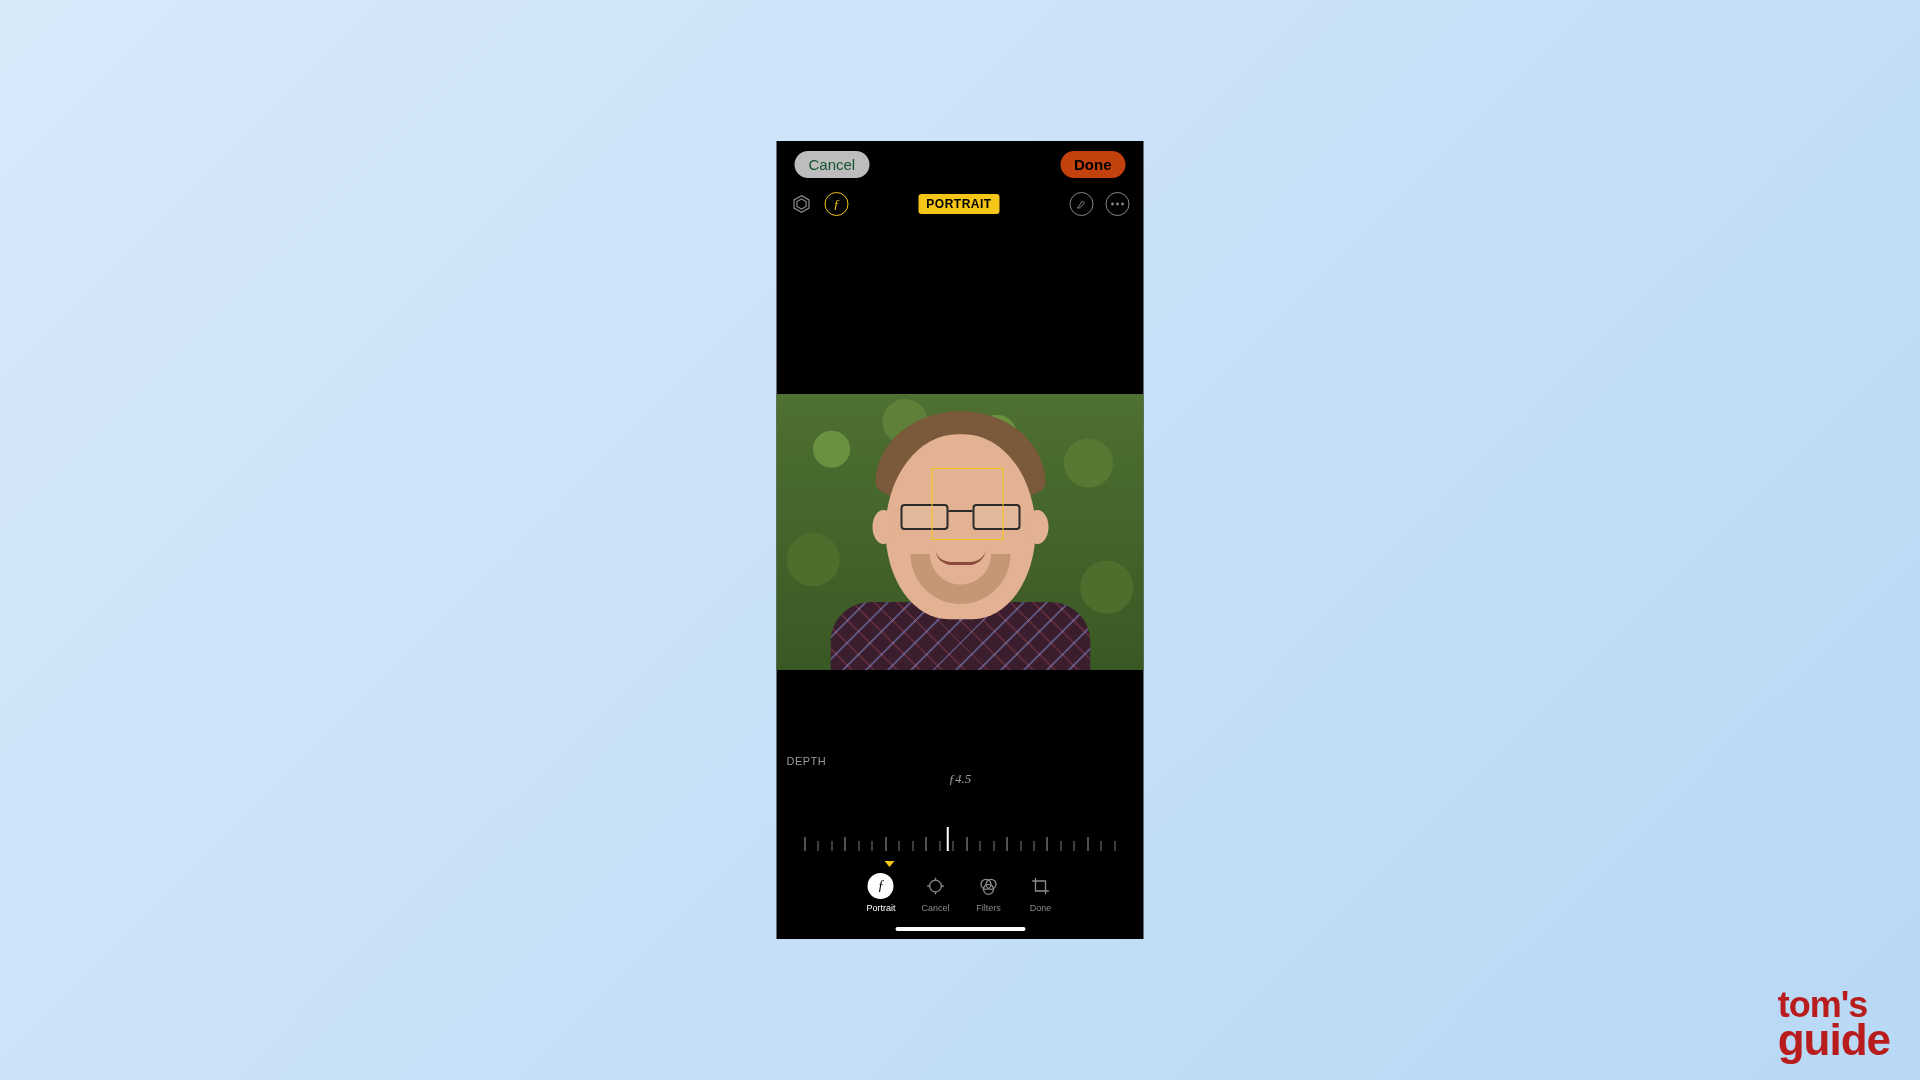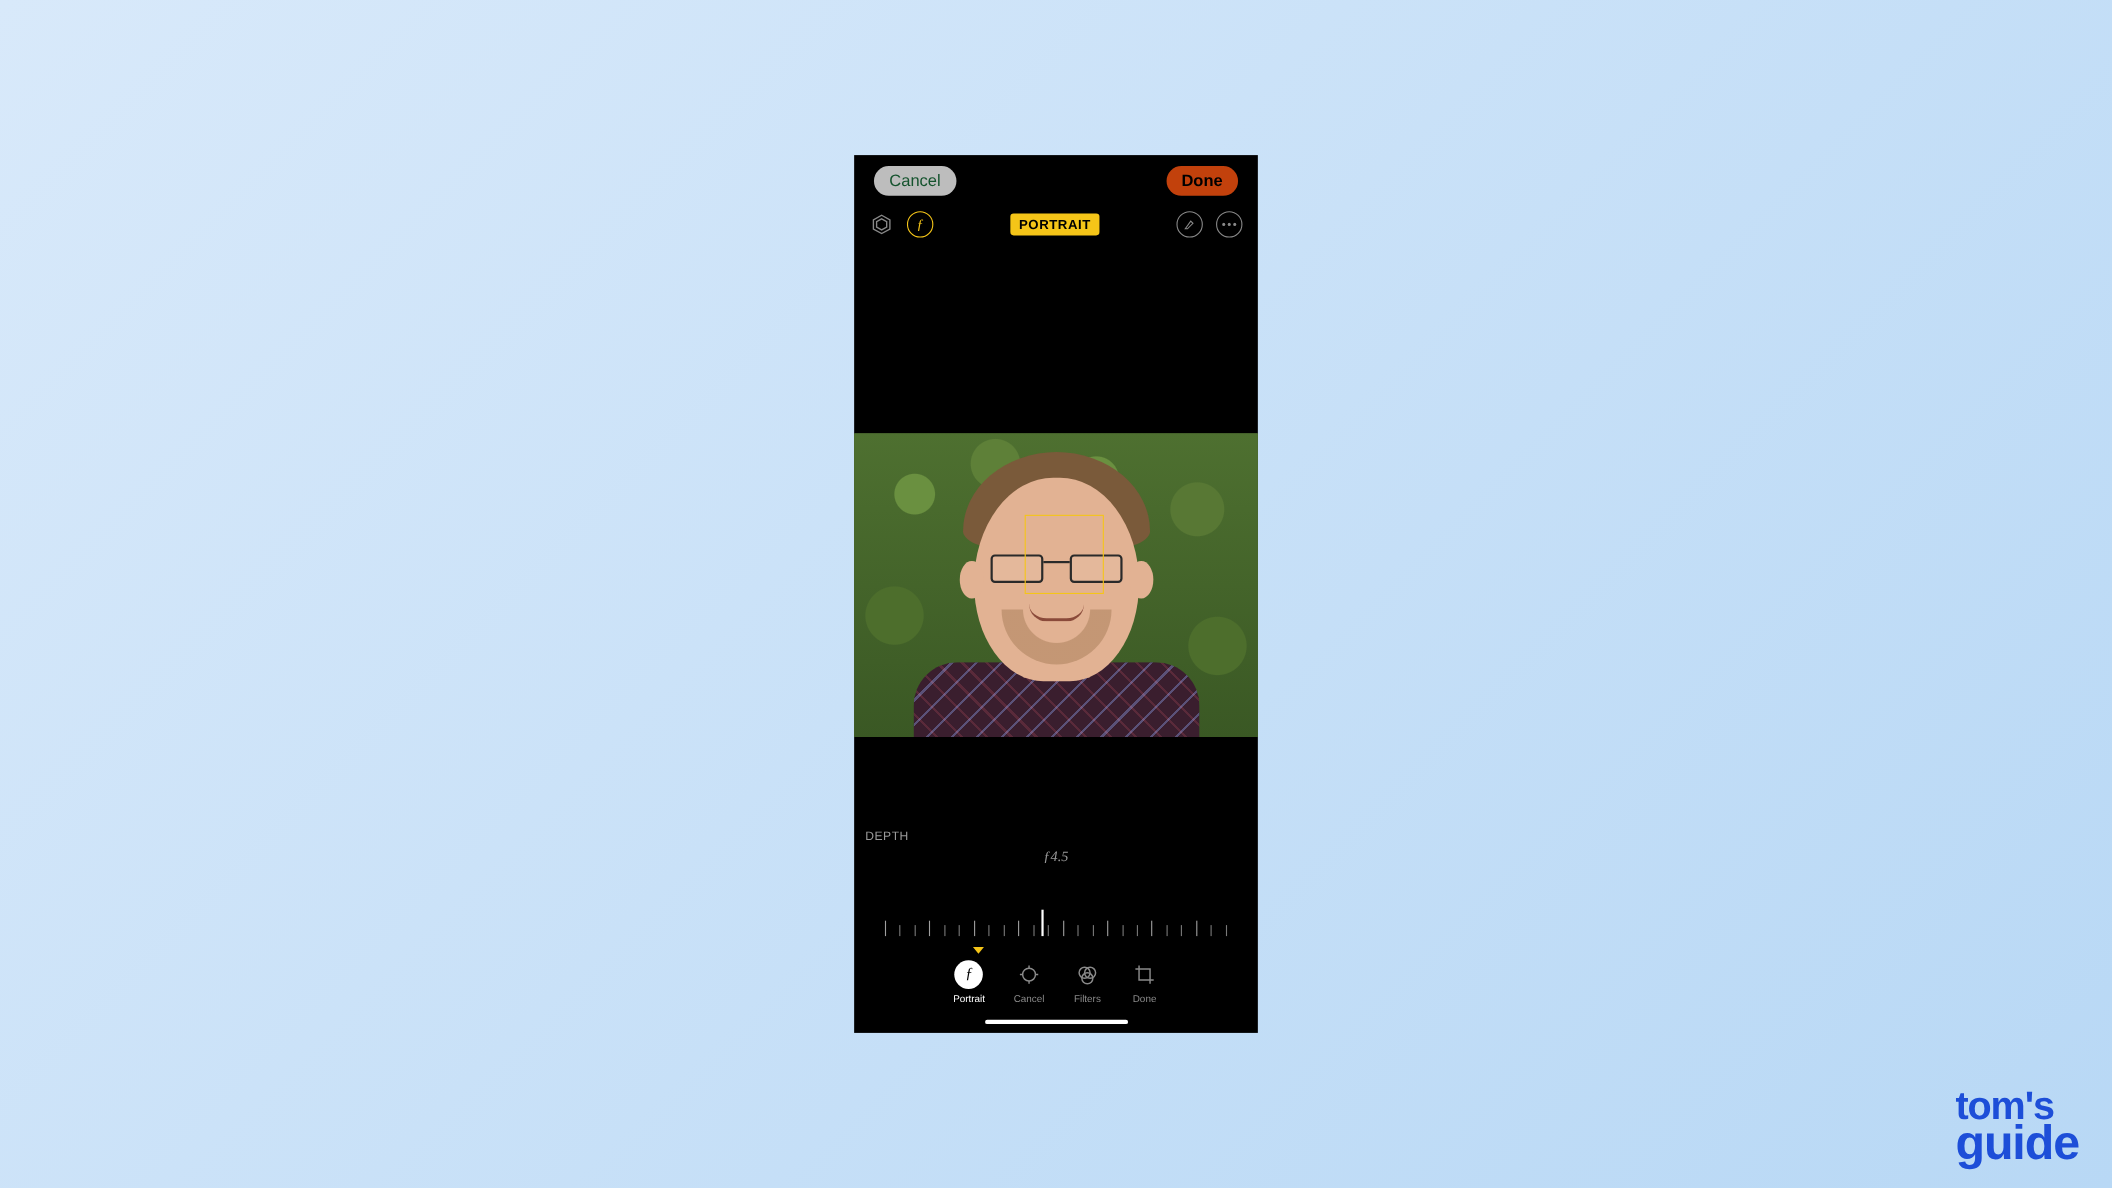--- a/index.html
+++ b/index.html
@@ -218,21 +218,21 @@
   .home-indicator {
     width: 130px; height: 4px; border-radius: 3px;
     background: #fff;
     margin: 6px auto 8px auto;
   }
 
   .watermark {
     position: absolute;
     right: 30px;
     bottom: 22px;
-    color: #1d4ed8;
+    color: #b91c1c;
     font-weight: 800;
     line-height: 0.85;
     text-align: left;
     font-family: Arial, sans-serif;
   }
   .watermark .l1 { font-size: 36px; letter-spacing:-1px;}
   .watermark .l2 { font-size: 44px; letter-spacing:-1px;}
 </style>
 </head>
 <body>

